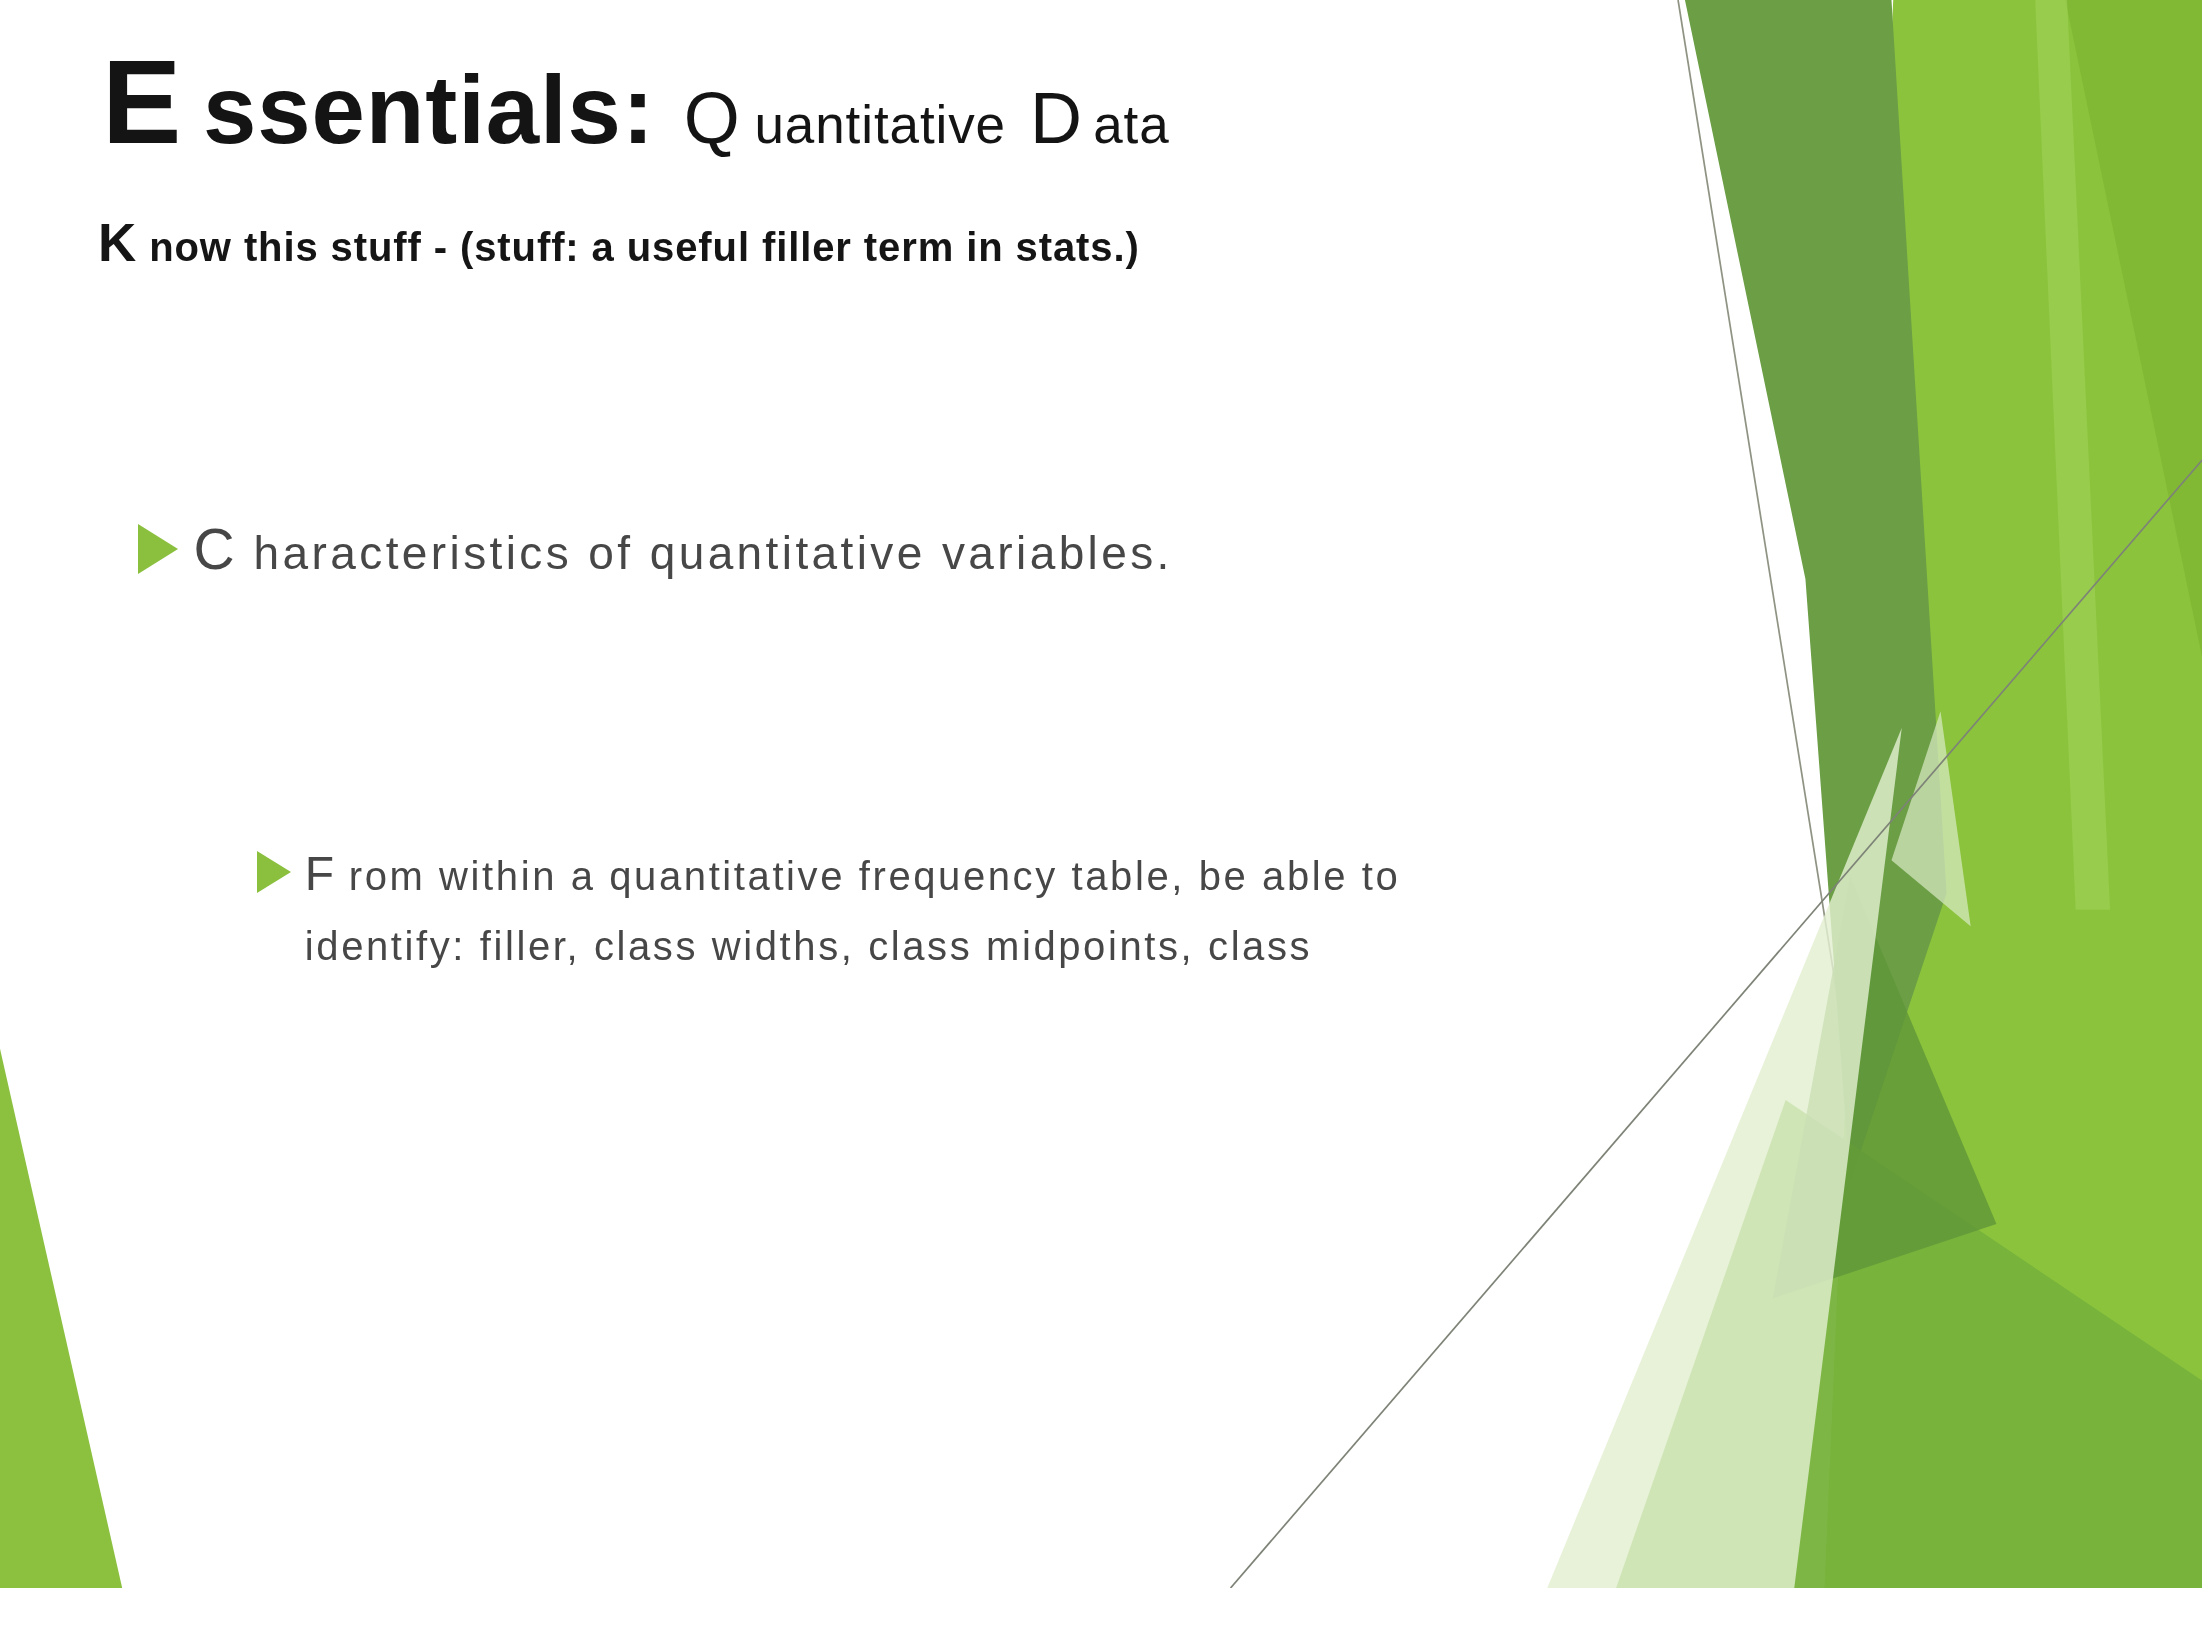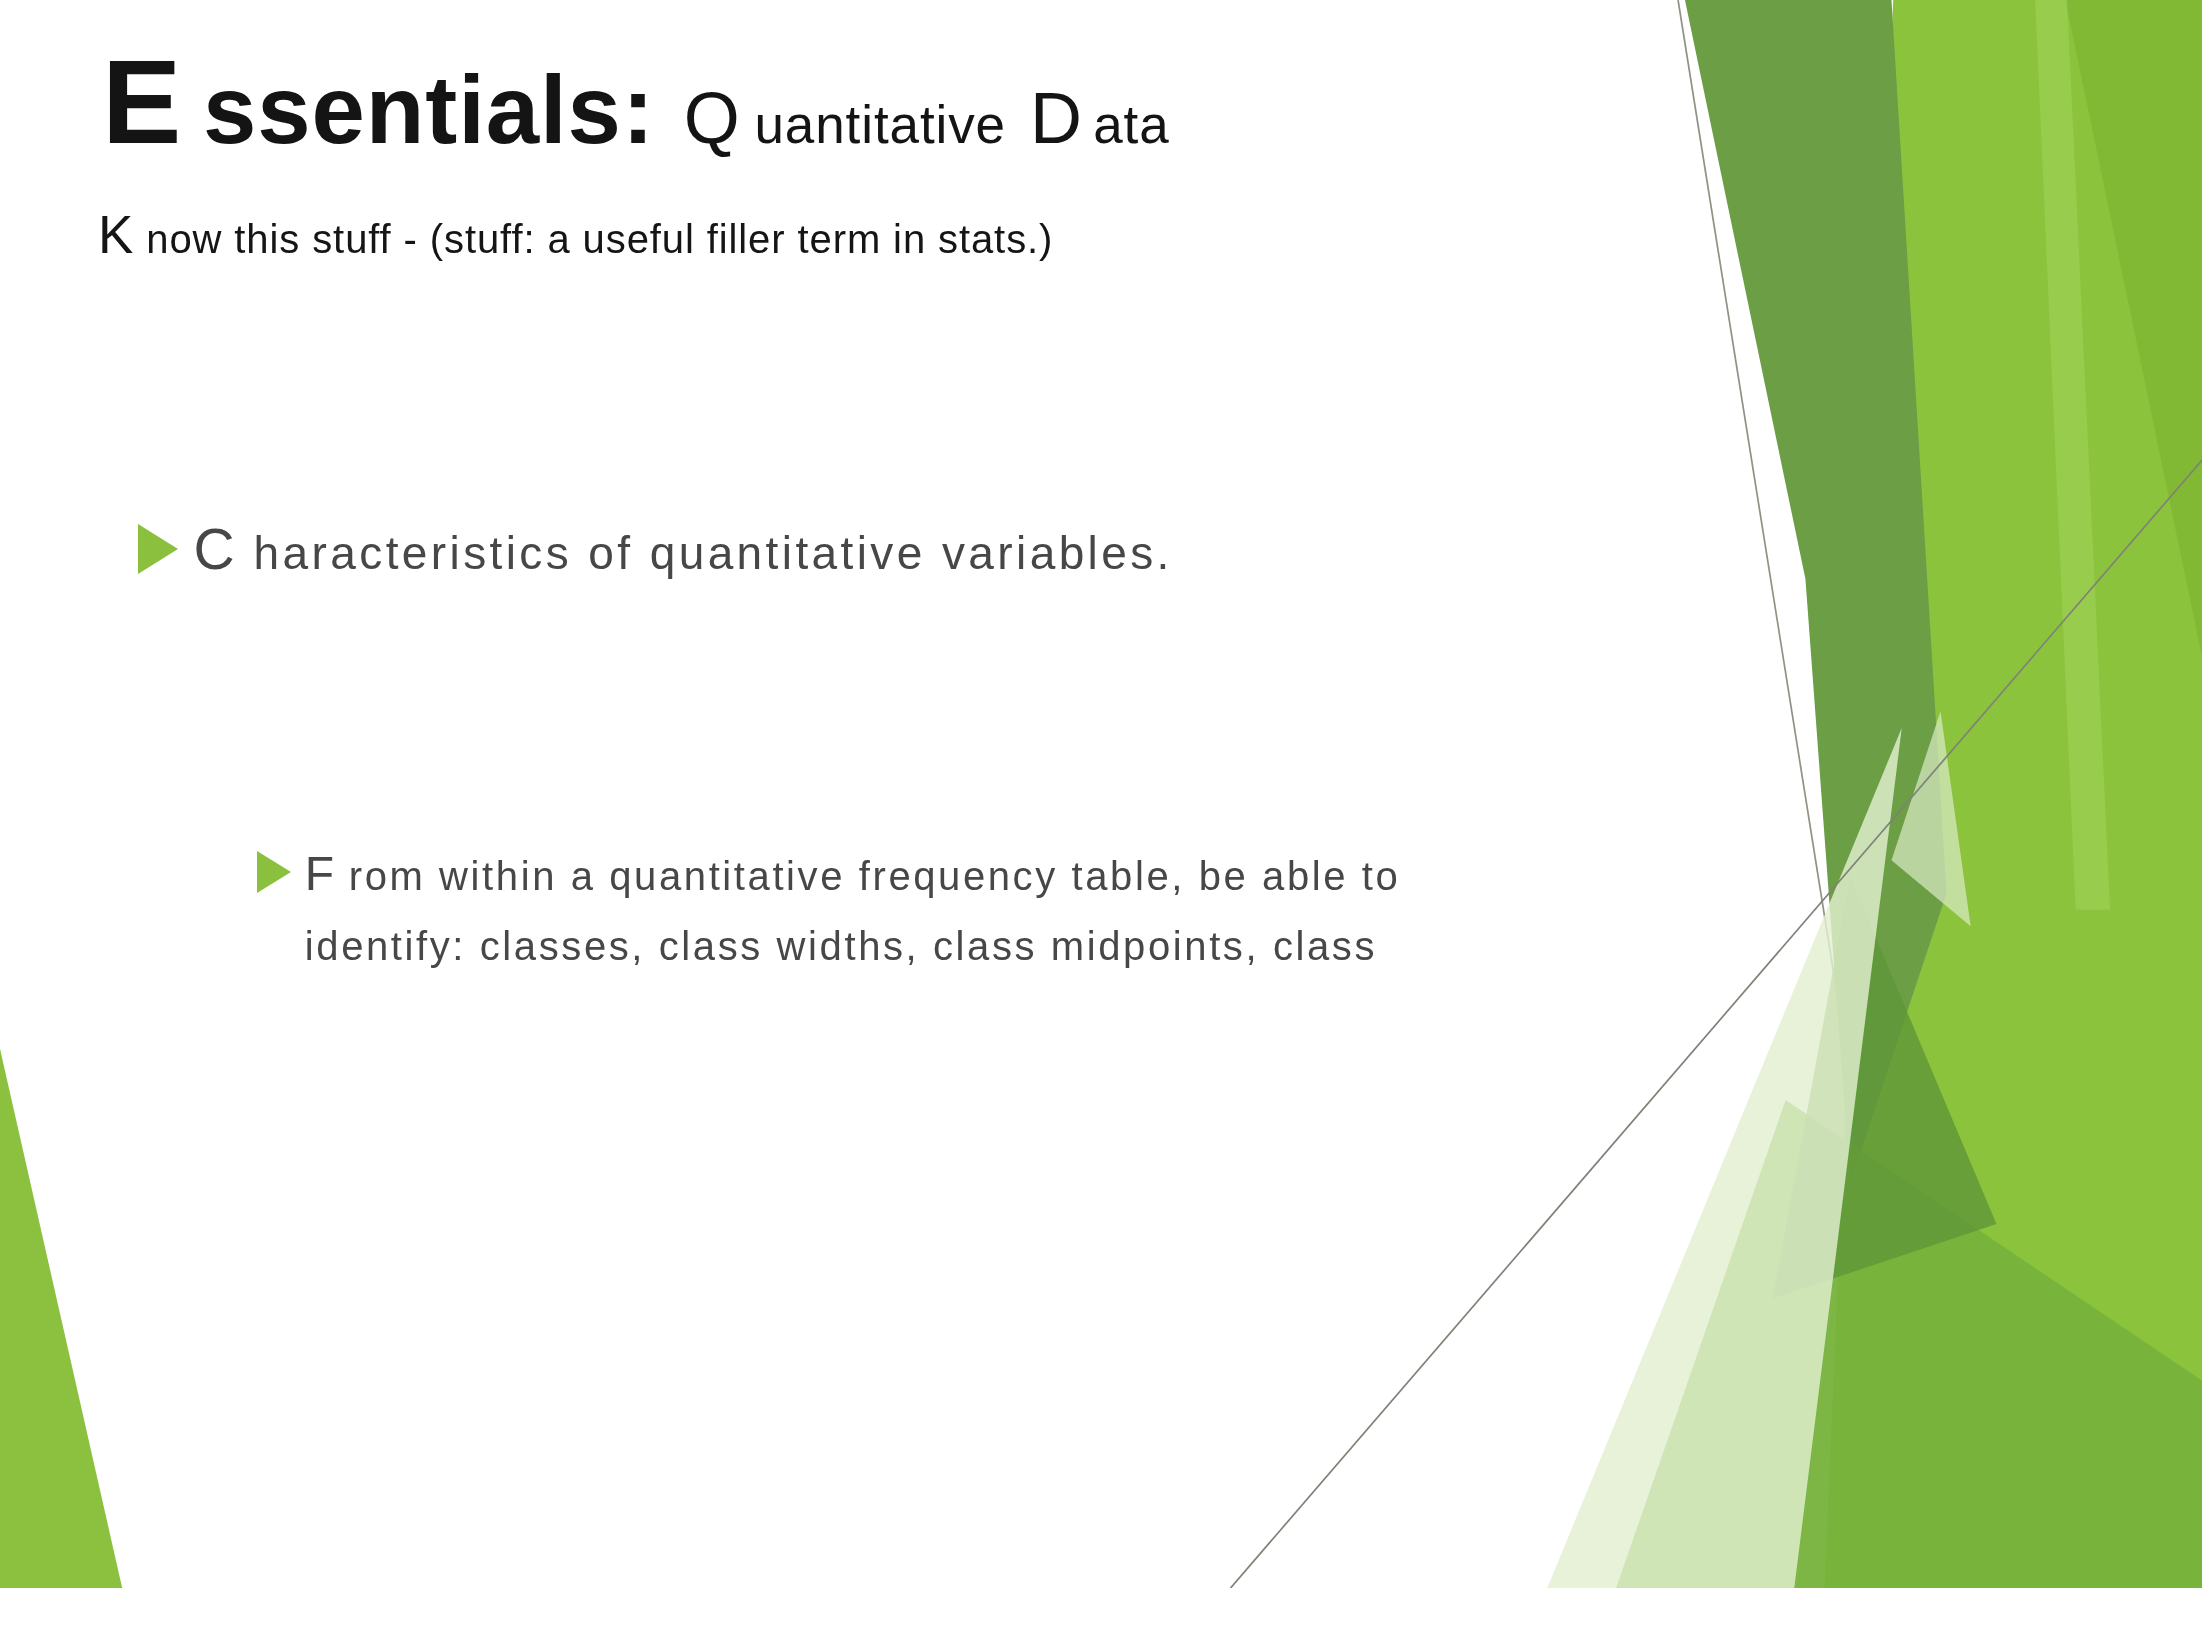--- a/index.html
+++ b/index.html
@@ -34,24 +34,25 @@
     .t-word1 { font-size: 96px; font-weight: 700; margin-right: 29px; }
     .t-lead2 { font-size: 72px;  font-weight: 400; margin-right: 13.8px; }
     .t-word2 { font-size: 53px;  font-weight: 400; margin-right: 24px; }
     .t-lead3 { font-size: 72px;  font-weight: 400; margin-right: 10.3px; }
     .t-word3 { font-size: 53px;  font-weight: 400; }
 
     
     .subtitle {
       position: absolute;
       left: 98px;
-      top: 204px;
+      top: 212px;
       color: #151515;
       white-space: nowrap;
       letter-spacing: 0.9px;
+      font-weight: bold;
     }
     .s-lead { font-size: 53px; margin-right: 12px; }
     .s-text { font-size: 40px; }
 
     
     .bullet {
       position: absolute;
       display: flex;
       align-items: flex-start;
       padding-left: 18px;
@@ -124,20 +125,20 @@
       <div class="btxt">
         <span class="b-lead">C</span><span>haracteristics of quantitative variables.</span>
       </div>
     </div>
 
 
     <div class="bullet lvl2" style="left:239px; top:839px;">
       <span class="tri small"></span>
       <div class="btxt">
         <div class="line"><span class="b-lead">F</span><span>rom within a quantitative frequency table, be able to</span></div>
-        <div class="line">identify: classes, class widths, class midpoints, class</div>
+        <div class="line">identify: filler, class widths, class midpoints, class</div>
       </div>
     </div>
 
 
   </div>
 </div>
 
 
 </body></html>

